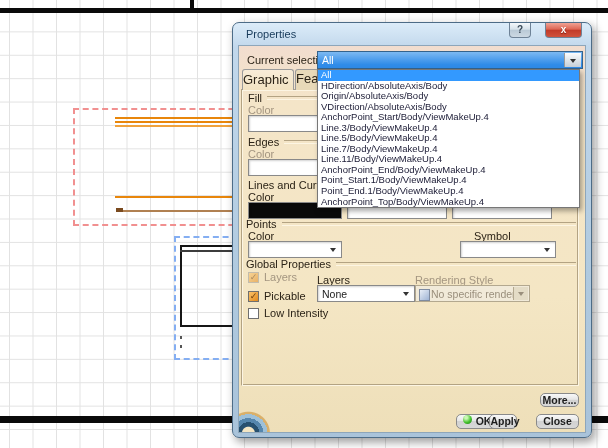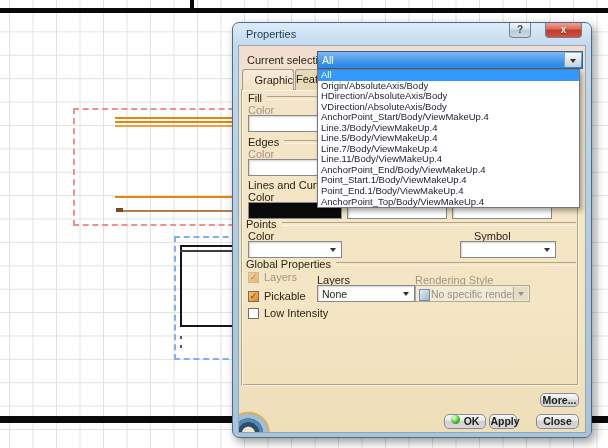--- a/index.html
+++ b/index.html
@@ -65,21 +65,21 @@
     background:linear-gradient(#7db9f2,#2f8be8 80%);box-sizing:border-box;}
   .cs-combo .cv{position:absolute;left:4px;top:1px;font-size:10.5px;color:#fff;line-height:15px;}
   .cs-combo .arrowbtn{width:16px;}
 
   .ddlist{position:absolute;left:78px;top:23px;width:263px;height:139px;background:#fff;
     border:1px solid #777;box-shadow:2px 3px 5px rgba(0,0,0,.35);z-index:20;overflow:hidden;box-sizing:border-box;}
   .ddi{height:10.55px;line-height:10.6px;font-size:9.5px;color:#1b1b35;padding-left:3px;white-space:nowrap;}
   .ddi.sel{background:#3399ff;color:#fff;}
 
   .tab{position:absolute;top:23px;height:21px;box-sizing:border-box;border:1px solid #9b9b9b;border-bottom:none;
-    border-radius:3px 3px 0 0;font-size:11px;text-align:right;color:#2b2317;}
+    border-radius:3px 3px 0 0;font-size:13px;text-align:left;color:#2b2317;}
   .tab.active{left:3px;width:52px;background:linear-gradient(#f8ecd8,#f2e3c2);line-height:20px;z-index:3;}
   .tab.inactive{left:56px;width:24px;background:#e8d9b8;line-height:18px;overflow:hidden;z-index:2;}
   .tabframe{position:absolute;left:2px;top:43px;width:338px;height:297px;box-sizing:border-box;
     border:1px solid #b3a383;border-right-color:#fcf5e3;border-bottom-color:#fcf5e3;
     box-shadow:inset 1px 1px 0 #fcf5e3, inset -1px -1px 0 #b3a383;z-index:1;}
 
   .check{position:absolute;width:11px;height:11px;border:1px solid #6f6f6f;background:#fff;box-sizing:border-box;
     font-size:9px;line-height:9px;text-align:center;color:#6b3c0a;}
   .check.on{background:linear-gradient(135deg,#fbc36b,#e0891e);}
   .check.dis{opacity:.55;border-color:#9a9a9a;}
@@ -211,38 +211,38 @@
       <div class="check on" style="left:9px;top:245px;z-index:2;">
         <span>✓</span>
       </div>
       <span class="lbl" style="left:25px;top:244px;z-index:2;">Pickable</span>
 
       <div class="check" style="left:9px;top:262px;z-index:2;"></div>
       <span class="lbl" style="left:25px;top:261px;z-index:2;">Low Intensity</span>
 
       <div class="ddlist">
           <div class="ddi sel">All</div>
+          <div class="ddi">HDirection/AbsoluteAxis/Body</div>
           <div class="ddi">Origin/AbsoluteAxis/Body</div>
-          <div class="ddi">HDirection/AbsoluteAxis/Body</div>
           <div class="ddi">VDirection/AbsoluteAxis/Body</div>
           <div class="ddi">AnchorPoint_Start/Body/ViewMakeUp.4</div>
           <div class="ddi">Line.3/Body/ViewMakeUp.4</div>
           <div class="ddi">Line.5/Body/ViewMakeUp.4</div>
           <div class="ddi">Line.7/Body/ViewMakeUp.4</div>
           <div class="ddi">Line.11/Body/ViewMakeUp.4</div>
           <div class="ddi">AnchorPoint_End/Body/ViewMakeUp.4</div>
           <div class="ddi">Point_Start.1/Body/ViewMakeUp.4</div>
           <div class="ddi">Point_End.1/Body/ViewMakeUp.4</div>
           <div class="ddi">AnchorPoint_Top/Body/ViewMakeUp.4</div>
         </div>
 
       <div class="btn" style="left:301px;top:347px;width:39px;height:14px;z-index:2;">
         <span>More...</span>
       </div>
-      <div class="btn" style="left:205px;top:368px;width:42px;height:15px;z-index:2;">
+      <div class="btn" style="left:217px;top:368px;width:42px;height:15px;z-index:2;">
         <span class="orb"></span>
           <span>OK</span>
       </div>
       <div class="btn" style="left:250px;top:368px;width:28px;height:15px;z-index:2;">
         <span class="orb"></span>
           <span>Apply</span>
       </div>
       <div class="btn" style="left:297px;top:368px;width:43px;height:15px;z-index:2;">
         <span>Close</span>
       </div>

